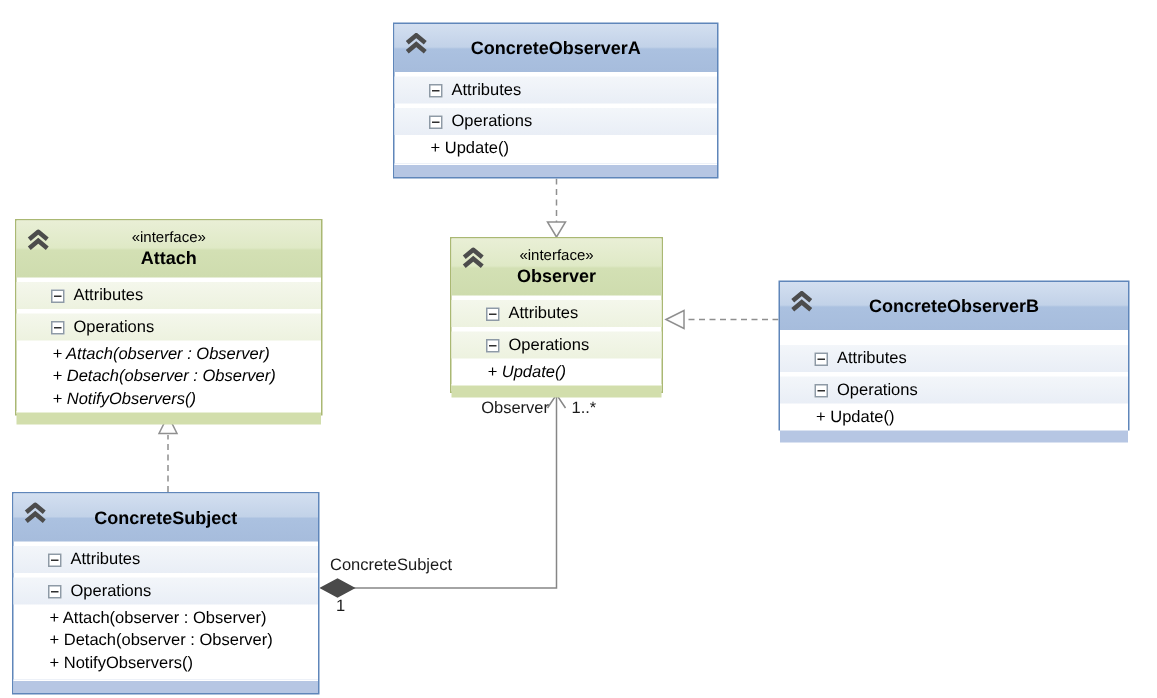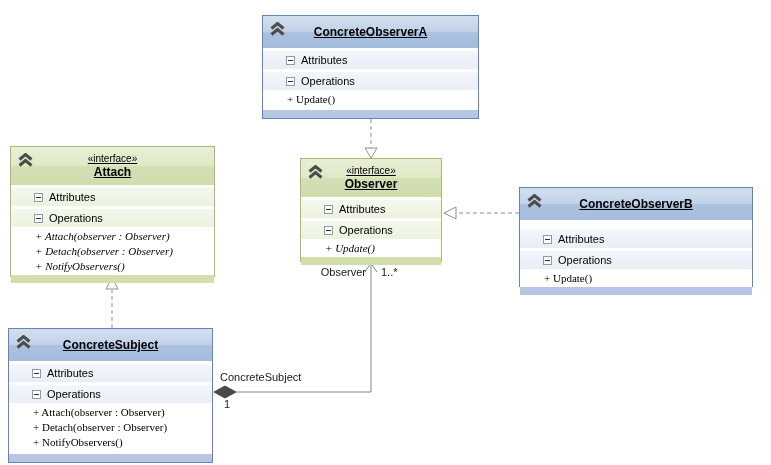--- a/index.html
+++ b/index.html
@@ -13,21 +13,21 @@
   
   .uml-class{
     position:absolute;display:flex;flex-direction:column;
     background:#ffffff;box-sizing:border-box;border:1px solid #999;
   }
   .uml-class.blue{border-color:#5f86ba;}
   .uml-class.green{border-color:#aab873;}
 
   .hdr{
     position:relative;display:flex;flex-direction:column;justify-content:center;
-    align-items:center;flex:0 0 auto;text-decoration:underline;
+    align-items:center;flex:0 0 auto;
   }
   .blue .hdr{background:linear-gradient(#d3dff0 0%,#c2d2e8 48%,#abc1e0 52%,#a6bcdc 100%);}
   .green .hdr{background:linear-gradient(#e9efd6 0%,#dfe9c6 48%,#d3e0b4 52%,#cedcae 100%);}
   .hdr-single{height:32px;}
   .hdr-double{height:38px;}
   .hdr .stereotype{font-size:10px;line-height:12px;}
   .hdr .title{font-size:12px;font-weight:bold;line-height:14px;}
 
   .collapse-btn{position:absolute;left:6px;top:6px;width:17px;height:15px;cursor:pointer;}
 
@@ -40,21 +40,21 @@
   .gap-after-header .row-attributes{margin-top:10px;}
 
   .minus-box{
     width:9px;height:9px;box-sizing:border-box;border:1px solid #8e9aa6;background:#fff;
     position:relative;margin-right:6px;flex:0 0 auto;
   }
   .minus-box::after{
     content:"";position:absolute;left:1px;right:1px;top:3px;height:1px;background:#2f2f2f;
   }
 
-  .members{padding:2px 0 0 24px;flex:0 0 auto;font-family:Liberation Serif, serif;}
+  .members{padding:2px 0 0 24px;flex:0 0 auto;}
   .member{height:15px;line-height:15px;white-space:nowrap;}
   .members.italic .member{font-style:italic;}
 
   .strip{margin-top:auto;height:8px;border-top:1px solid #ffffff;flex:0 0 auto;}
   .blue .strip{background:#b6c6e3;}
   .green .strip{background:#d2deac;}
 
   
   #box-coa{left:262px;top:15px;width:217px;height:104px;}
   #box-subject{left:10px;top:146px;width:205px;height:131px;}

